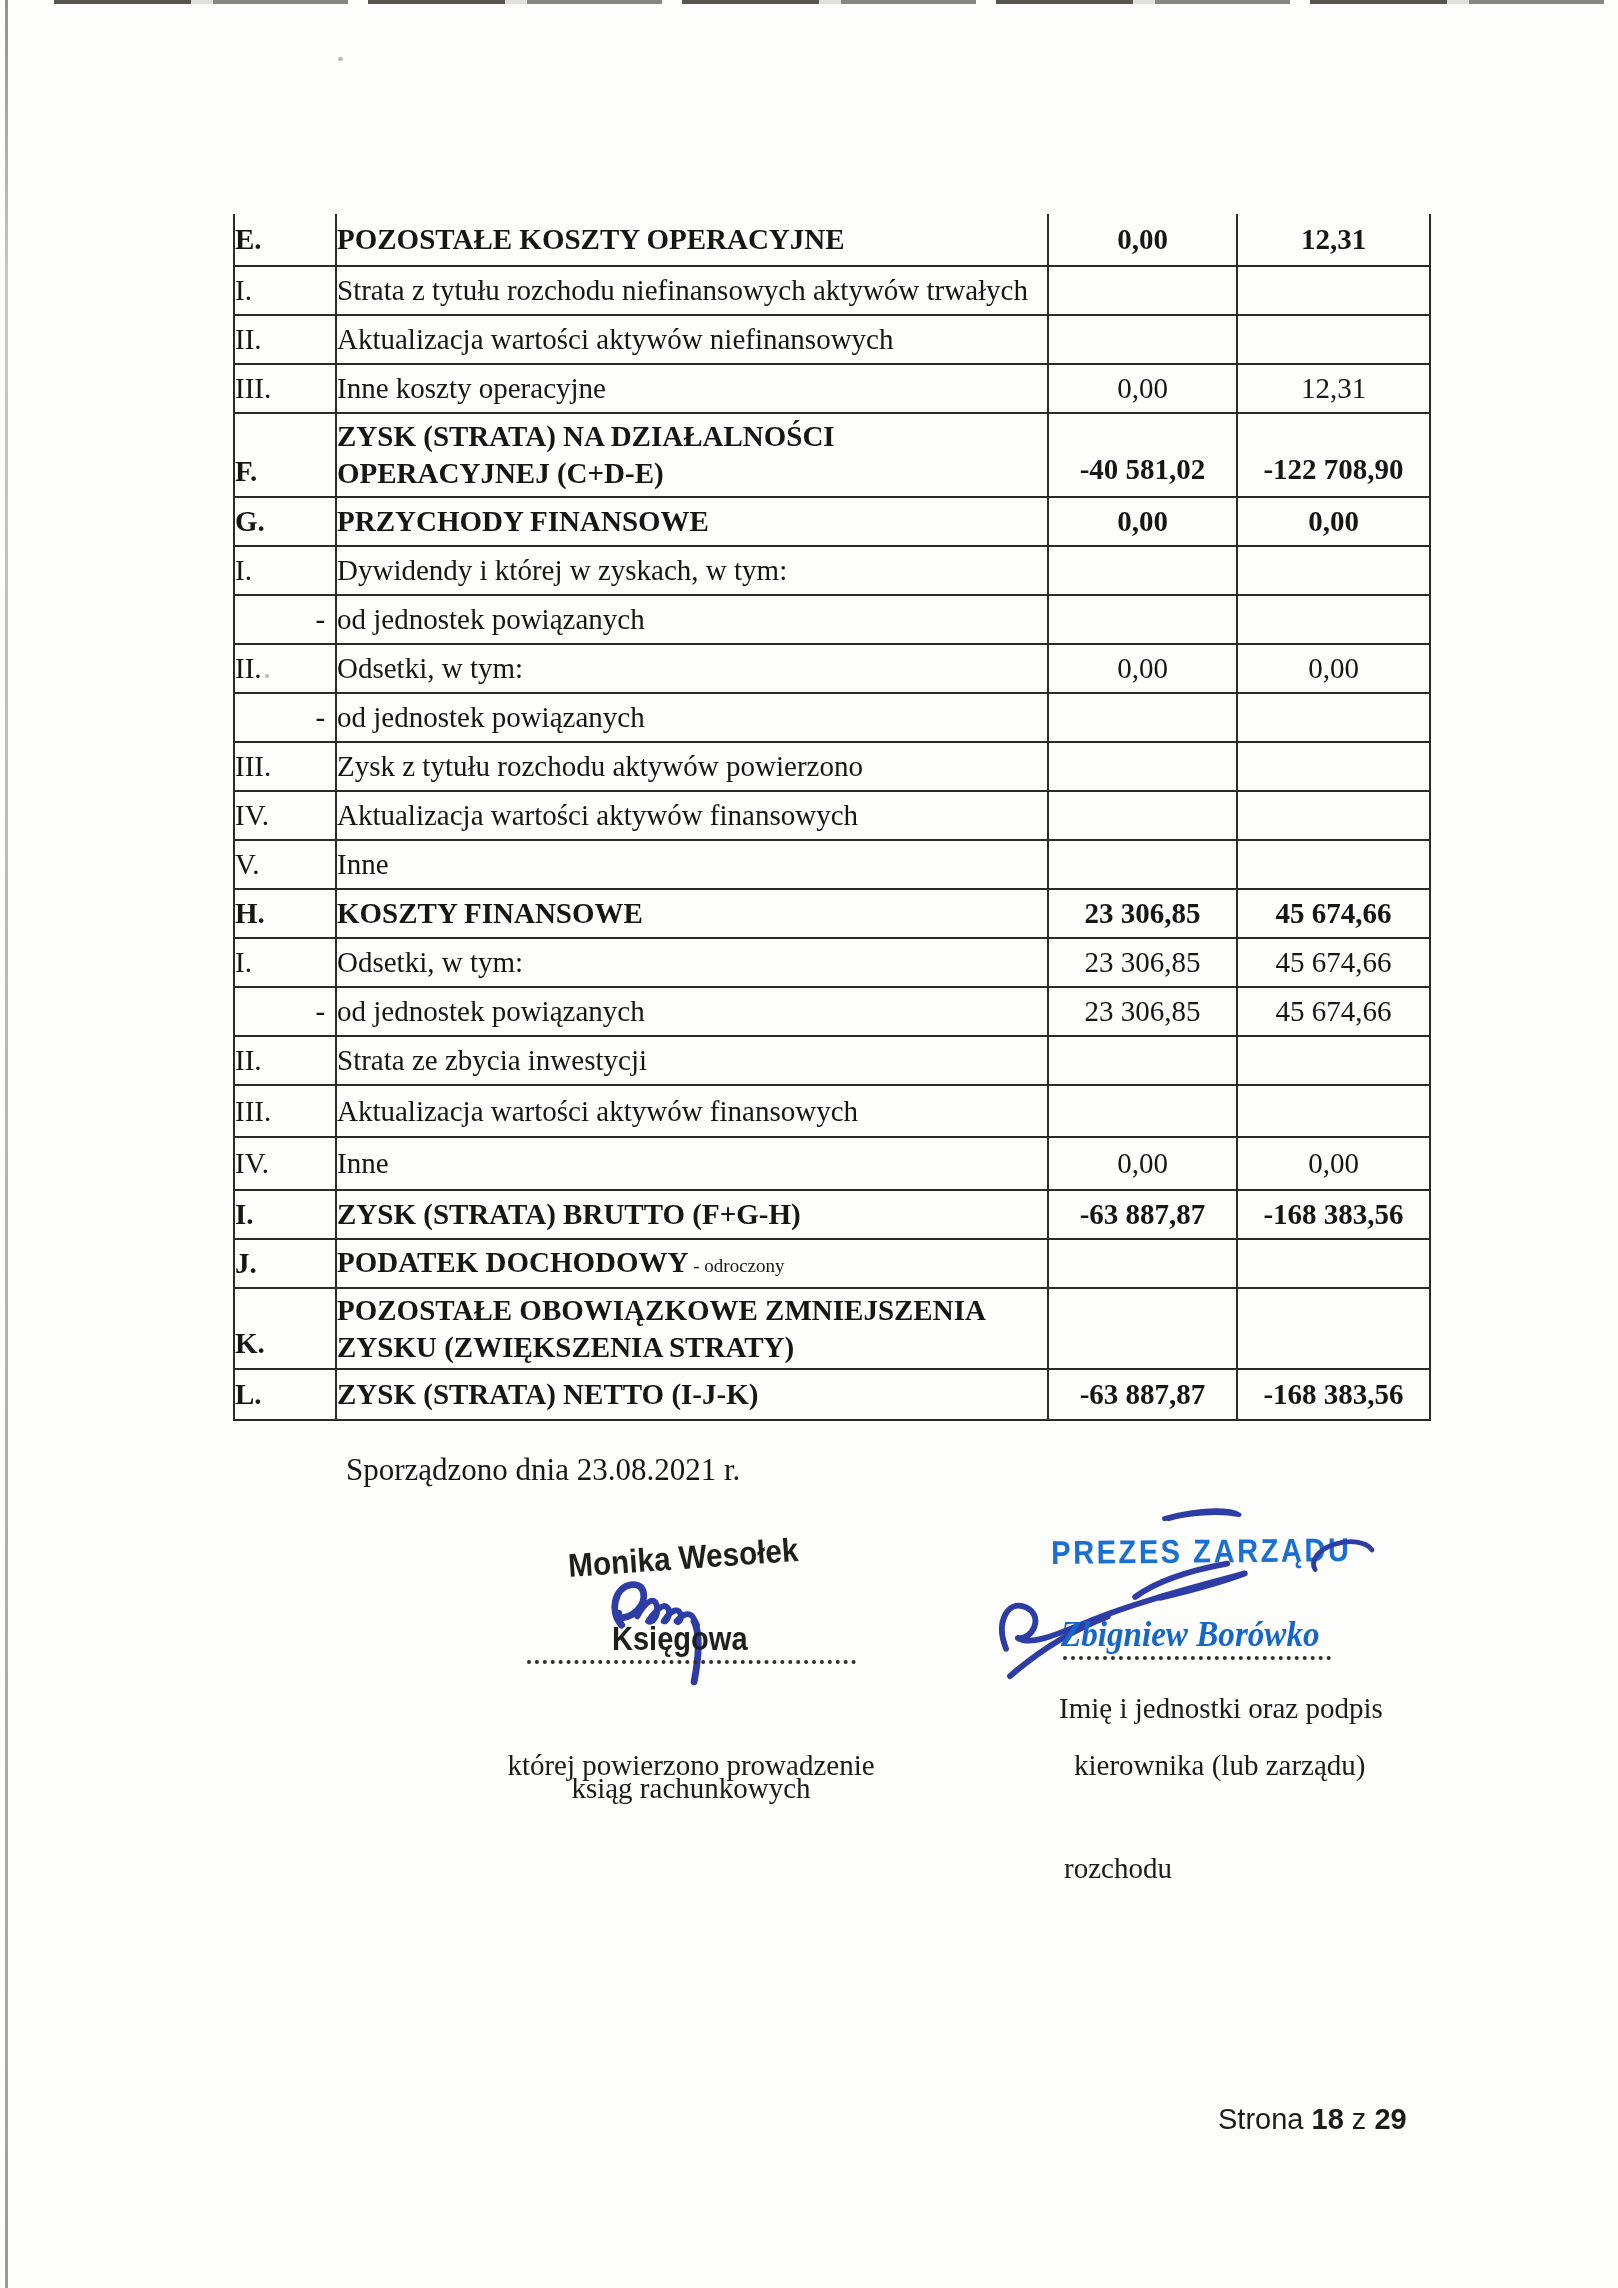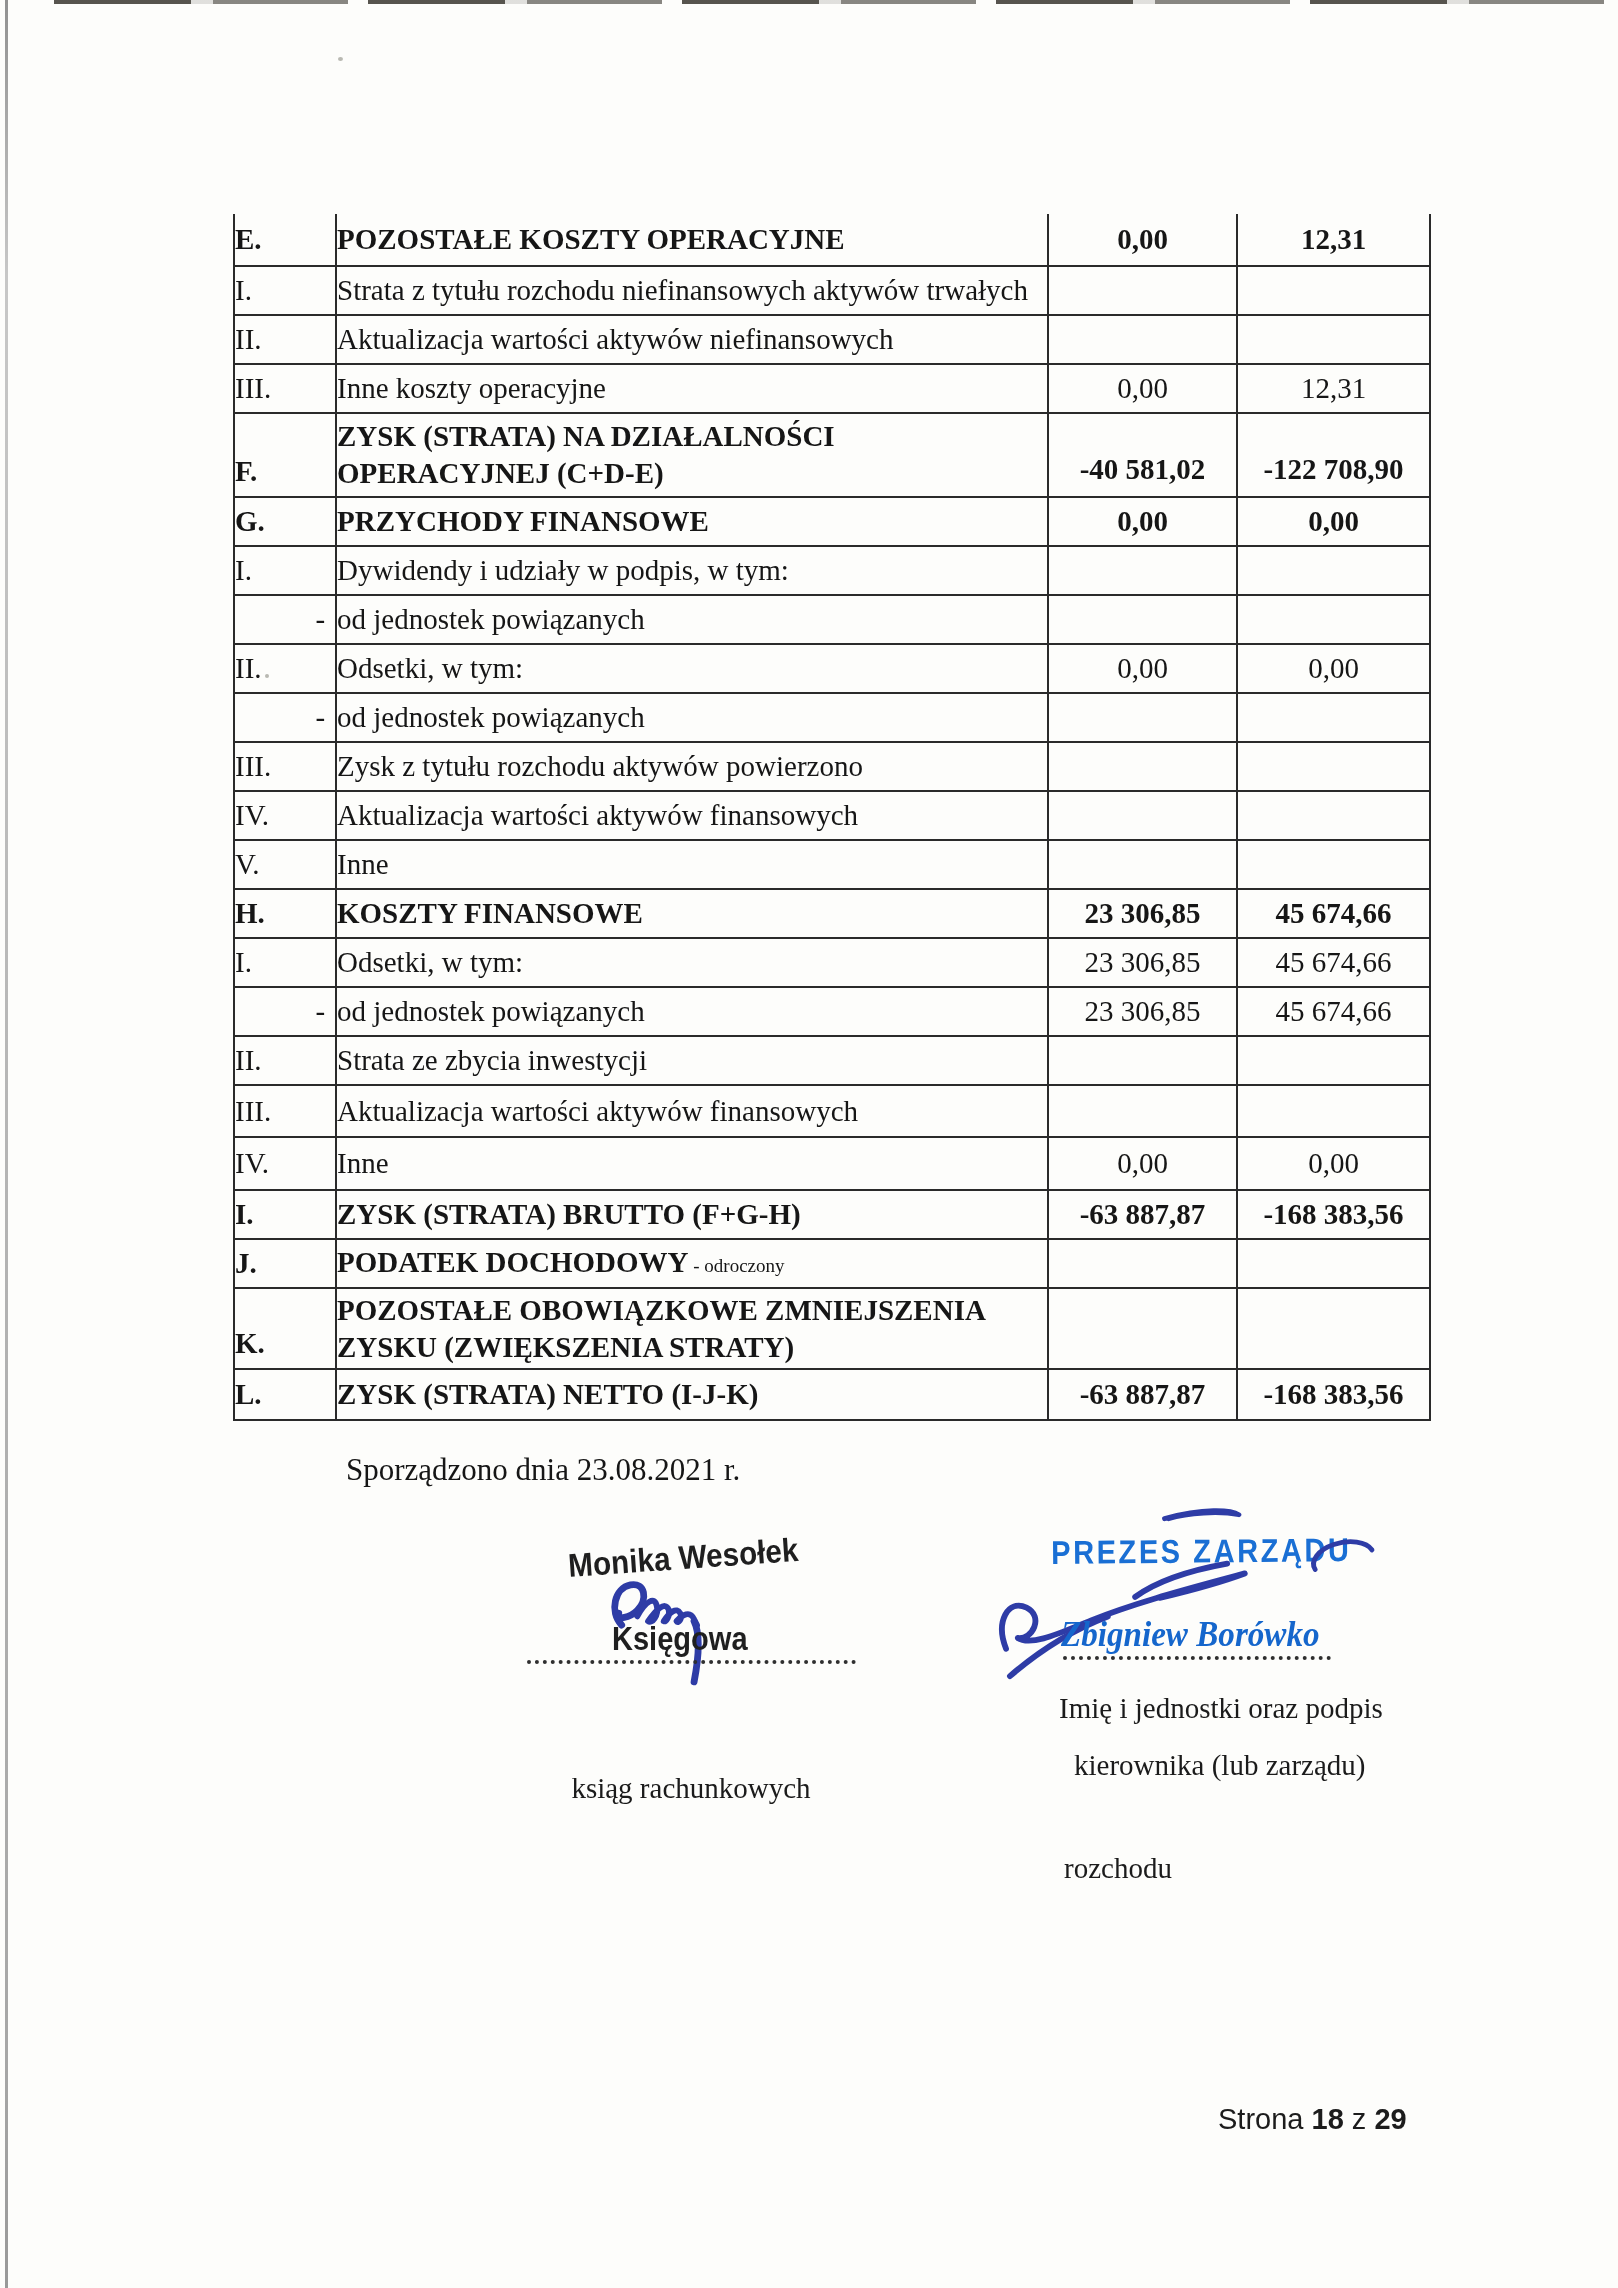--- a/index.html
+++ b/index.html
@@ -136,21 +136,21 @@
           <td class="c-letter">G.</td>
           <td class="c-desc">
             <div>PRZYCHODY FINANSOWE</div>
           </td>
           <td class="c-val">0,00</td>
           <td class="c-val">0,00</td>
         </tr>
         <tr class="sub" style="height: 49px;">
           <td class="c-letter">I.</td>
           <td class="c-desc">
-            <div>Dywidendy i udziały w podpis, w tym:</div>
+            <div>Dywidendy i której w zyskach, w tym:</div>
           </td>
           <td class="c-val"></td>
           <td class="c-val"></td>
         </tr>
         <tr class="sub" style="height: 49px;">
           <td class="c-letter dash">-</td>
           <td class="c-desc">
             <div>od jednostek powiązanych</div>
           </td>
           <td class="c-val"></td>
@@ -295,20 +295,21 @@
   <svg class="sigsvg" style="left:988px;top:1502px;" width="402" height="181" viewBox="0 0 410 185">
     <path class="ink" stroke-width="5" d="M180,17 C220,6 248,8 256,13 C236,9 204,11 184,17"></path>
     <path class="ink" stroke-width="5" d="M334,69 A30,17 -12 1 1 392,49"></path>
     <path class="ink" stroke-width="6" d="M18,150 C7,122 20,99 39,108 C57,117 45,141 30,139 C44,148 75,133 105,121 C155,101 215,86 262,73 C235,83 196,93 175,98"></path>
     <path class="ink" stroke-width="6" d="M150,97 C172,81 205,70 244,63"></path>
     <path class="ink" stroke-width="6" d="M22,178 C52,152 88,130 122,117"></path>
   </svg>
   <div class="sig-name">Zbigniew Borówko</div>
   <div class="dots dots-right"></div>
 
+  <div class="cap cap-left" style="top:1749px;">której powierzono prowadzenie</div>
   <div class="cap cap-left" style="top:1772px;">ksiąg rachunkowych</div>
   <div class="cap" style="left:1059px;top:1692px;">Imię i jednostki oraz podpis</div>
   <div class="cap" style="left:1074px;top:1749px;">kierownika (lub zarządu)</div>
   <div class="cap" style="left:1064px;top:1852px;">rozchodu</div>
 
   <div class="footer">
     <span>Strona</span>
     <b>18</b>
     <span>z</span>
     <b>29</b>

